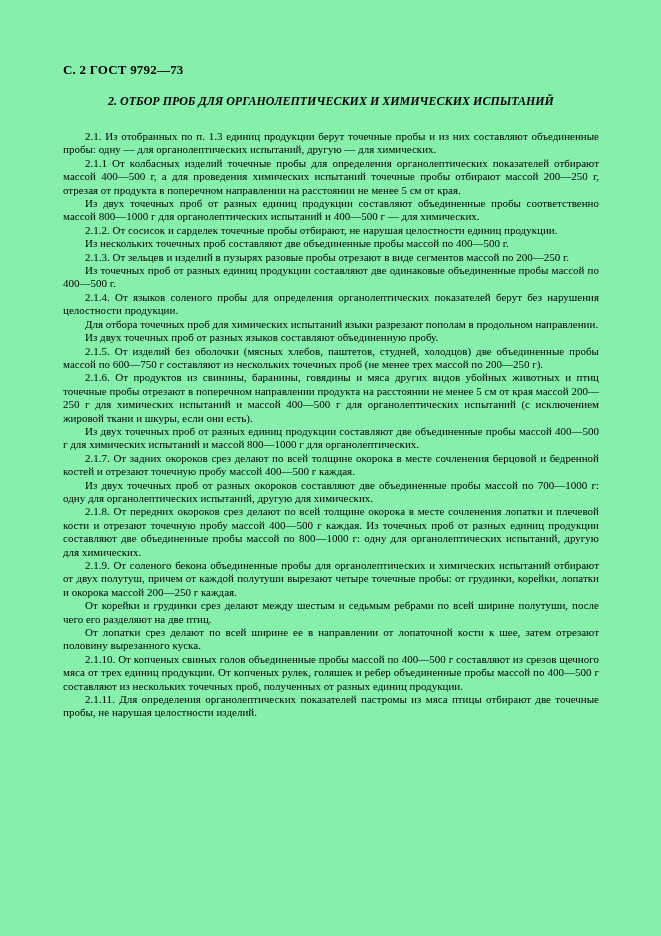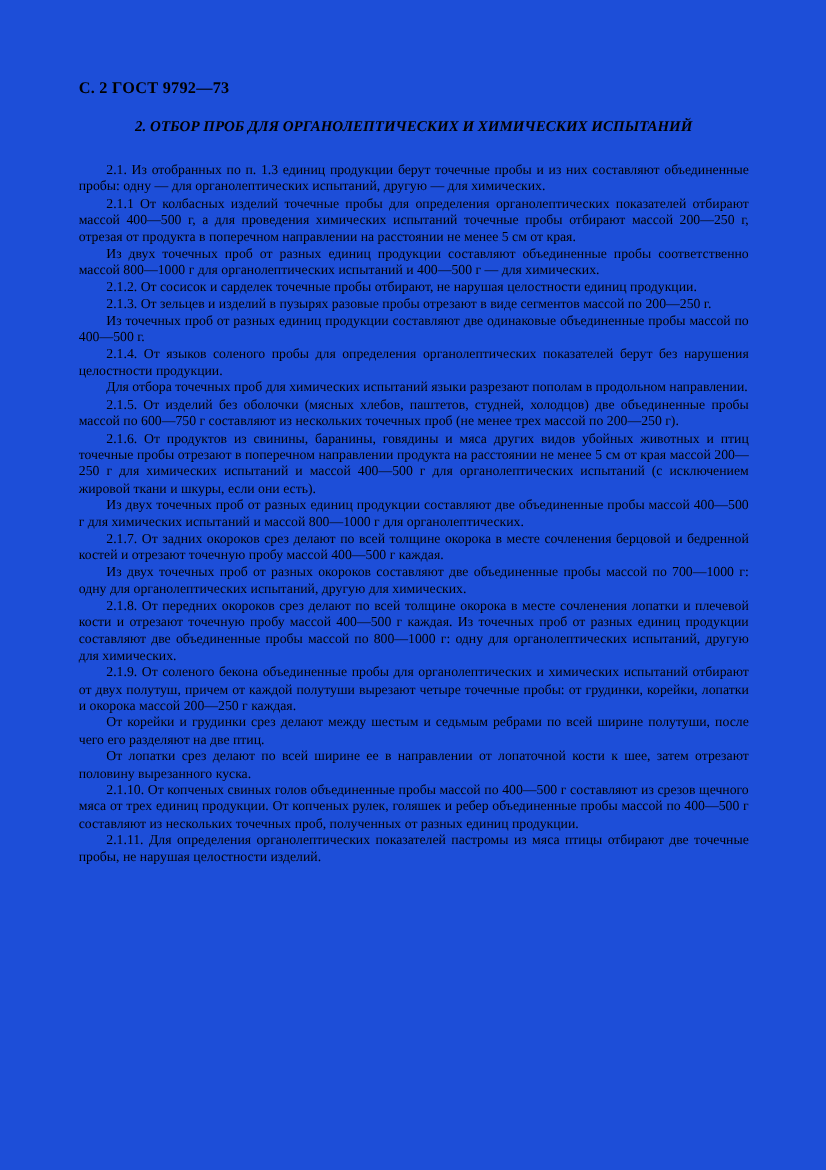--- a/index.html
+++ b/index.html
@@ -4,21 +4,21 @@
 <style>
   html, body {
     margin: 0;
     padding: 0;
     background: #ffffff;
   }
   .page {
     position: relative;
     width: 661px;
     height: 936px;
-    background: #1d4ed8;
+    background: #86efac;
     color: #000000;
     font-family: "Liberation Serif", serif;
     overflow: hidden;
   }
   .page-header {
     position: absolute;
     top: 62px;
     left: 63px;
     font-size: 13px;
     font-weight: bold;
@@ -60,24 +60,26 @@
 
   <div class="page-header">С. 2 ГОСТ 9792—73</div>
 
   <div class="section-title">2. ОТБОР ПРОБ ДЛЯ ОРГАНОЛЕПТИЧЕСКИХ И ХИМИЧЕСКИХ ИСПЫТАНИЙ</div>
 
   <div class="content">
     <p>2.1. Из отобранных по п. 1.3 единиц продукции берут точечные пробы и из них составляют объединенные пробы: одну — для органолептических испытаний, другую — для химических.</p>
     <p>2.1.1 От колбасных изделий точечные пробы для определения органолептических показателей отбирают массой 400—500 г, а для проведения химических испытаний точечные пробы отбирают массой 200—250 г, отрезая от продукта в поперечном направлении на расстоянии не менее 5 см от края.</p>
     <p>Из двух точечных проб от разных единиц продукции составляют объединенные пробы соответственно массой 800—1000 г для органолептических испытаний и 400—500 г — для химических.</p>
     <p>2.1.2. От сосисок и сарделек точечные пробы отбирают, не нарушая  целостности единиц продукции.</p>
+    <p>Из нескольких точечных проб составляют две объединенные пробы массой по 400—500 г.</p>
     <p>2.1.3. От  зельцев  и  изделий  в пузырях разовые пробы отрезают в виде сегментов массой по 200—250 г.</p>
     <p>Из точечных проб от разных единиц продукции составляют две одинаковые объединенные пробы массой по 400—500 г.</p>
     <p>2.1.4. От языков соленого пробы для  определения  органолептических показателей берут без нарушения целостности продукции.</p>
     <p>Для отбора точечных проб для химических испытаний языки разрезают пополам в продольном направлении.</p>
+    <p>Из двух точечных проб от разных языков составляют объединенную пробу.</p>
     <p>2.1.5. От изделий без оболочки (мясных хлебов, паштетов, студней, холодцов) две объединенные пробы  массой  по  600—750 г  составляют  из  нескольких  точечных проб (не менее трех массой по 200—250 г).</p>
     <p>2.1.6. От продуктов из свинины, баранины, говядины и мяса других видов убойных животных и птиц точечные пробы отрезают в поперечном направлении продукта на расстоянии не менее 5 см от края массой 200—250 г для химических испытаний и массой 400—500 г для органолептических испытаний (с исключением жировой ткани и шкуры, если они есть).</p>
     <p>Из двух точечных проб от разных единиц продукции составляют две объединенные пробы массой 400—500 г для химических испытаний и массой 800—1000 г для органолептических.</p>
     <p>2.1.7. От задних окороков срез делают по всей толщине окорока в месте сочленения берцовой и бедренной костей и отрезают точечную пробу массой 400—500 г каждая.</p>
     <p>Из  двух   точечных проб от разных окороков составляют две объединенные пробы массой по 700—1000 г: одну для органолептических испытаний, другую для химических.</p>
     <p>2.1.8. От передних окороков срез делают по всей толщине окорока в месте сочленения лопатки и плечевой кости и отрезают точечную пробу массой 400—500 г каждая.  Из  точечных  проб от разных единиц продукции   составляют   две   объединенные   пробы   массой  по  800—1000 г: одну для органолептических испытаний, другую для химических.</p>
     <p>2.1.9. От соленого бекона объединенные  пробы для органолептических и химических испытаний отбирают от двух полутуш, причем от каждой полутуши вырезают четыре точечные пробы: от грудинки, корейки, лопатки и окорока массой 200—250 г каждая.</p>
     <p>От корейки и грудинки срез делают между шестым и седьмым ребрами по всей ширине полутуши, после чего его разделяют на две птиц.</p>
     <p>От лопатки срез делают по всей ширине ее в направлении от лопаточной кости к шее, затем отрезают половину вырезанного куска.</p>
     <p>2.1.10. От копченых свиных голов объединенные пробы массой по 400—500 г составляют из срезов щечного мяса от трех единиц продукции. От копченых рулек, голяшек и ребер объединенные пробы массой по 400—500 г составляют из нескольких точечных проб, полученных от разных единиц продукции.</p>

